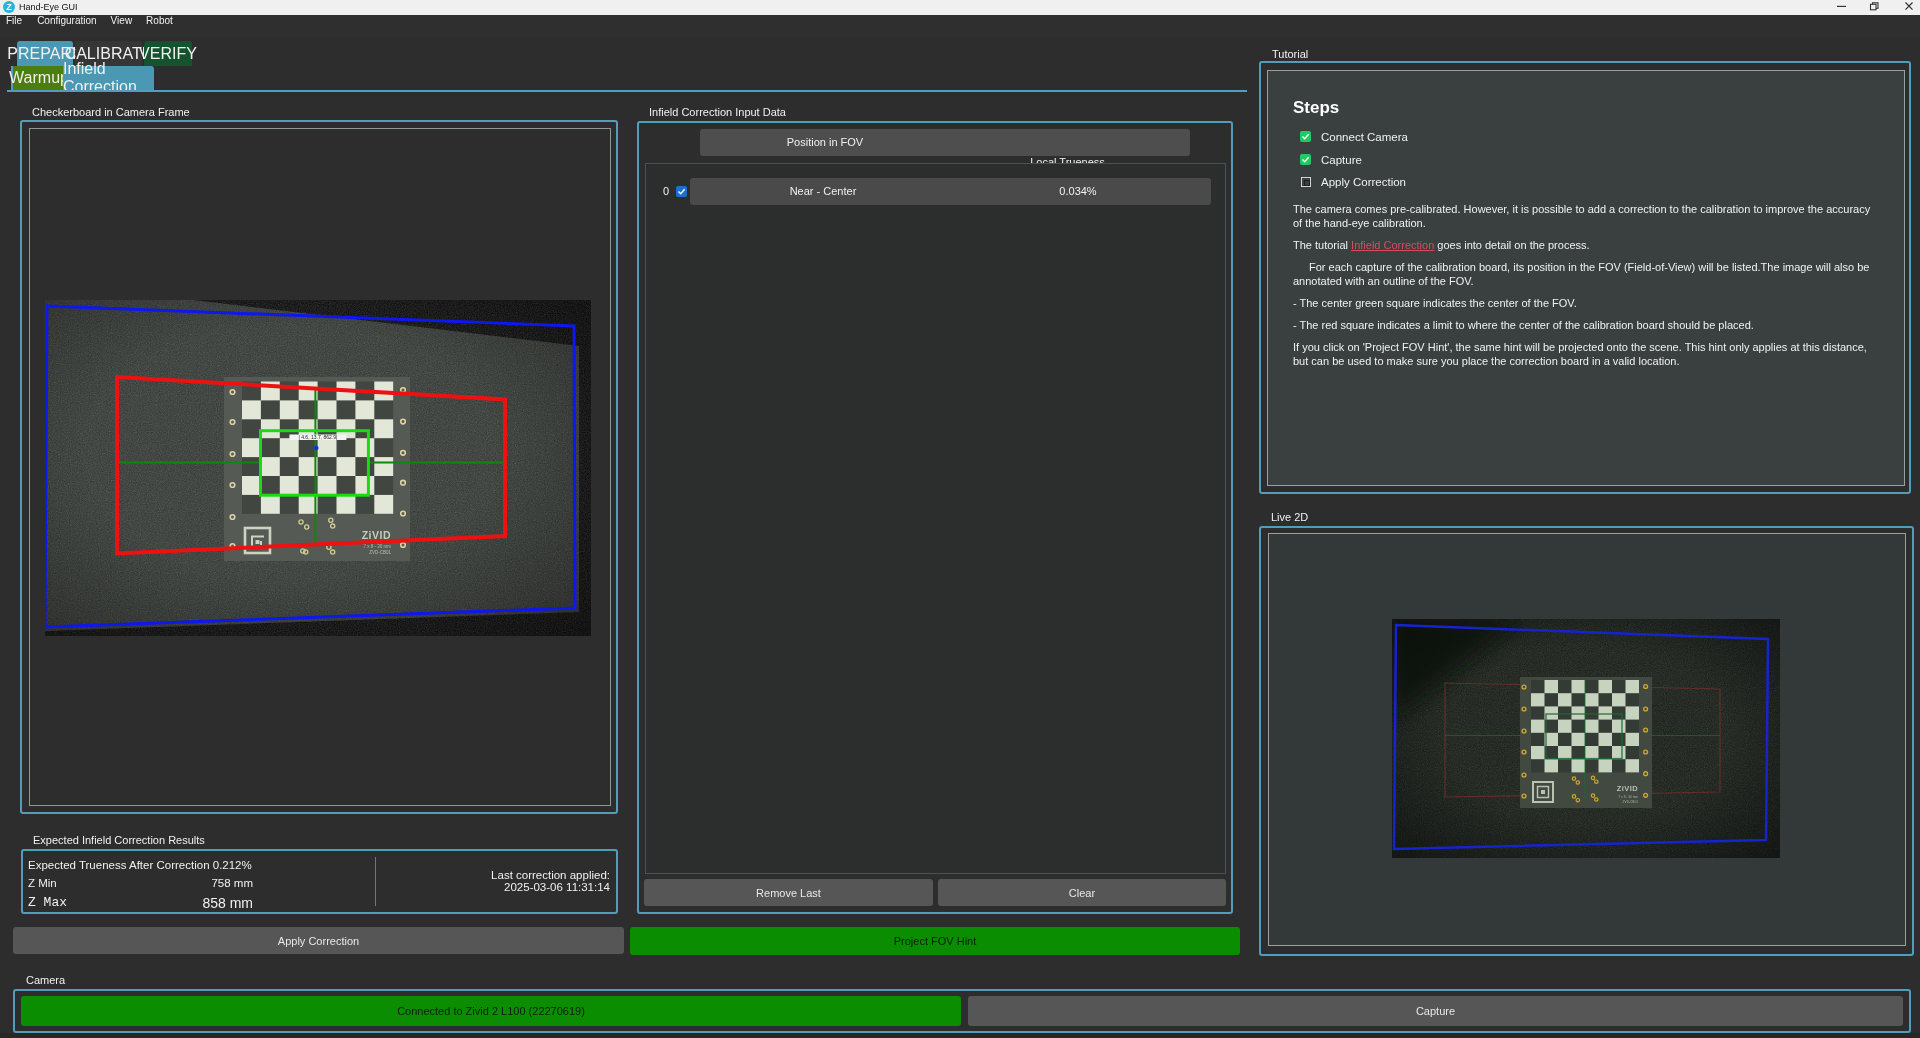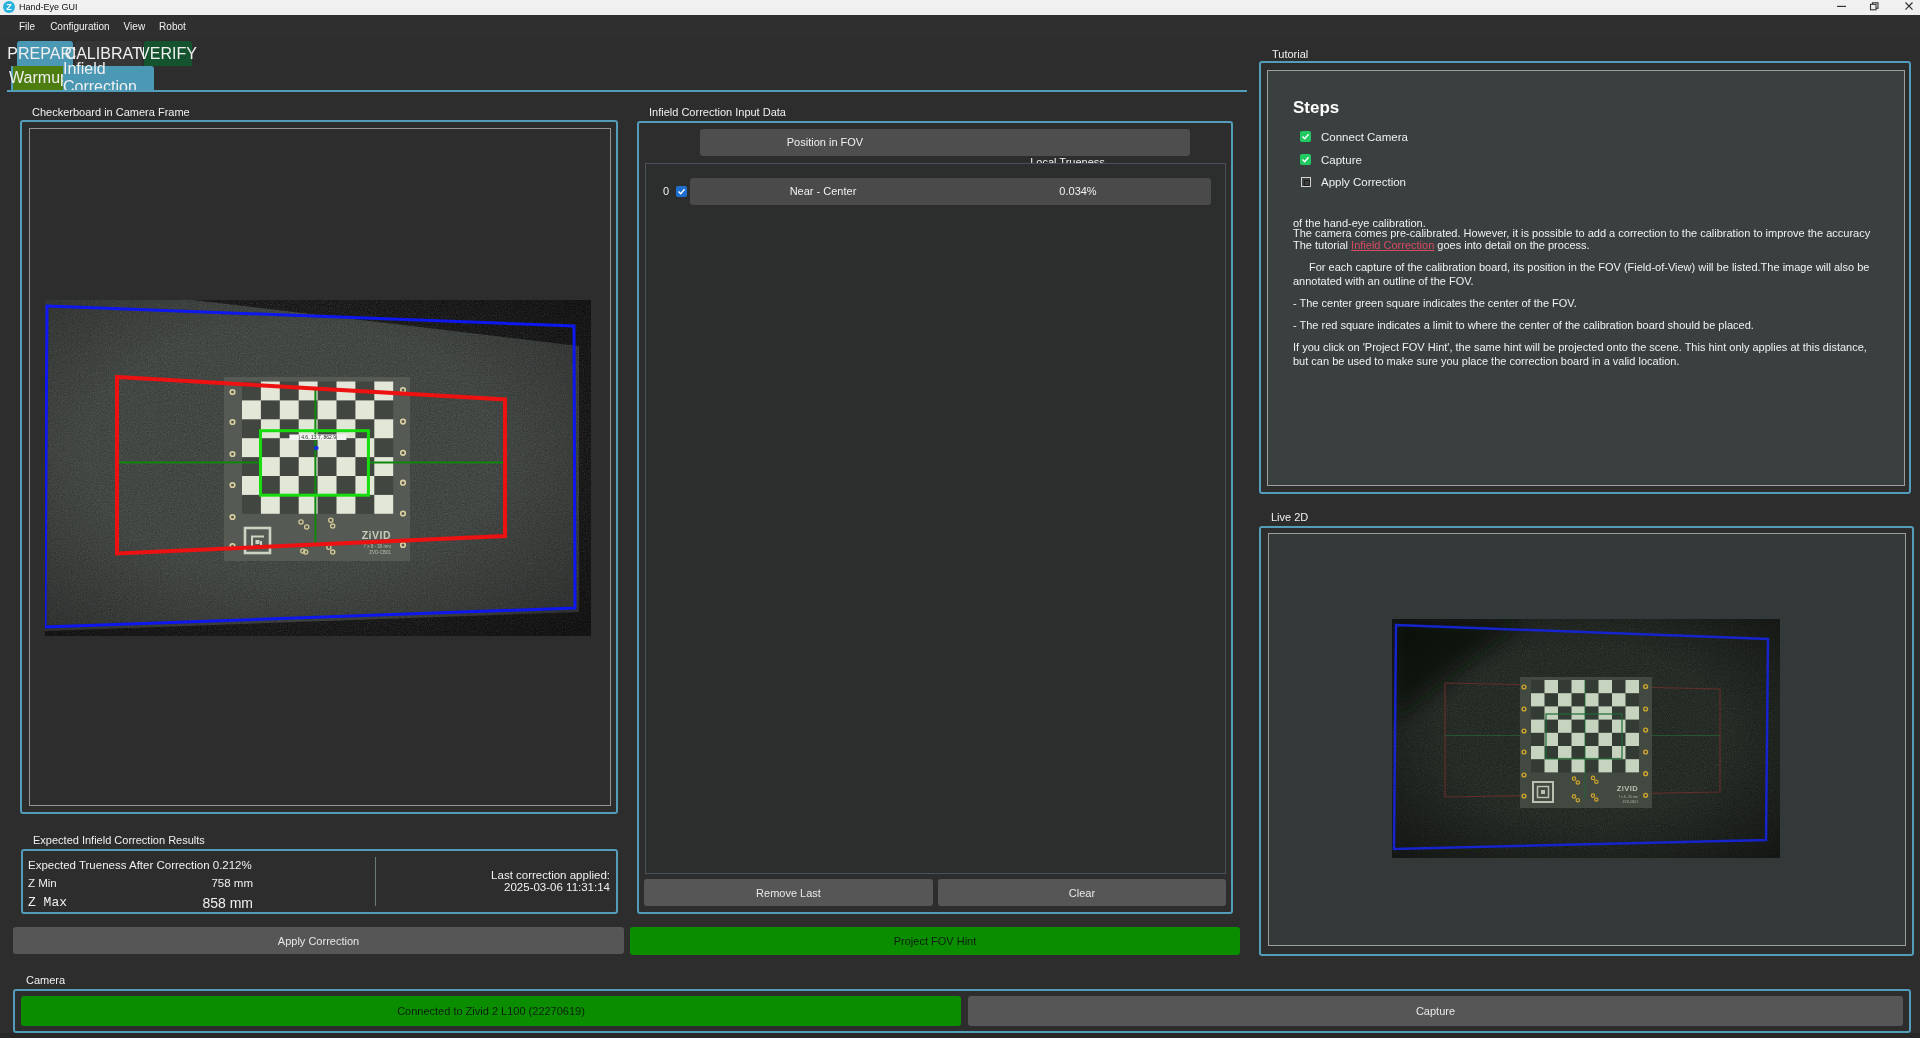--- a/index.html
+++ b/index.html
@@ -19,21 +19,21 @@
 <div class="abs" style="left:3px;top:1px;width:12px;height:12px;border-radius:50%;background:#2ab2dc;color:#fff;font-size:9px;font-weight:bold;text-align:center;line-height:12px;">Z</div>
 <div class="abs" style="left:19px;top:2px;font-size:9px;color:#111;">Hand-Eye GUI</div>
 <svg class="abs" style="left:1820px;top:0;" width="100" height="15" viewBox="0 0 100 15">
   <line x1="17" y1="6.4" x2="26" y2="6.4" stroke="#333" stroke-width="1.2"></line>
   <rect x="52.5" y="2.8" width="5.5" height="5.5" fill="none" stroke="#333" stroke-width="1.1"></rect>
   <rect x="50.5" y="4.3" width="5.5" height="5.5" fill="#f0f0f0" stroke="#333" stroke-width="1.1"></rect>
   <path d="M85.5 2.5 L92.5 9.7 M92.5 2.5 L85.5 9.7" stroke="#333" stroke-width="1.2"></path>
 </svg>
 
 <div class="abs" style="left:0;top:15px;width:1920px;height:22px;background:#2f2f2f;"></div>
-<div class="abs" style="left:13px;top:15px;height:22px;display:flex;align-items:center;color:#f0f0f0;font-size:10px;">
+<div class="abs" style="left:0;top:15px;height:22px;display:flex;color:#f0f0f0;font-size:10px;">
   <span style="padding:0 8px 0 6px;">File</span>
   <span style="padding:0 7px;">Configuration</span>
   <span style="padding:0 7px;">View</span>
   <span style="padding:0 7px;">Robot</span>
 </div>
 
 <div class="tab" style="left:17px;top:41px;width:56px;height:25px;background:#4a98b4;">PREPARE</div>
 <div class="tab" style="left:75px;top:41px;width:67px;height:25px;background:#363636;">CALIBRATE</div>
 <div class="tab" style="left:144px;top:41px;width:48px;height:25px;background:#14532d;">VERIFY</div>
 
@@ -176,21 +176,21 @@
 <div class="lbl" style="left:1321px;top:131px;font-size:11.5px;">Connect Camera</div>
 <div class="abs" style="left:1300px;top:154px;width:11px;height:11px;background:#21c961;border-radius:2px;"></div>
 <svg class="abs" style="left:1300px;top:154px;" width="11" height="11">
     <path d="M2.5 5.5 L4.7 7.8 L8.6 3.2" stroke="#fff" stroke-width="1.4" fill="none"></path>
   </svg>
 <div class="lbl" style="left:1321px;top:154px;font-size:11.5px;">Capture</div>
 <div class="abs" style="left:1300.5px;top:176.5px;width:8px;height:8px;background:#3a4040;border:1px solid #d4d4d4;"></div>
 <div class="abs" style="left:1303.5px;top:179.5px;width:4px;height:4px;border:1px solid #1e1e1e;"></div>
 <div class="lbl" style="left:1321px;top:176px;font-size:11.5px;">Apply Correction</div>
 <div id="tuttext">
-<div class="tl" style="top:202px;margin-top:24px;">The camera comes pre-calibrated. However, it is possible to add a correction to the calibration to improve the accuracy</div>
+<div class="tl" style="top:202px;">The camera comes pre-calibrated. However, it is possible to add a correction to the calibration to improve the accuracy</div>
 <div class="tl" style="top:216px;">of the hand-eye calibration.</div>
 <div class="tl" style="top:238px;">The tutorial <span style="color:#d84a62;text-decoration:underline;">Infield Correction</span> goes into detail on the process.</div>
 <div class="tl" style="top:260px;padding-left:16px;">For each capture of the calibration board, its position in the FOV (Field-of-View) will be listed.The image will also be</div>
 <div class="tl" style="top:274px;">annotated with an outline of the FOV.</div>
 <div class="tl" style="top:296px;">- The center green square indicates the center of the FOV.</div>
 <div class="tl" style="top:318px;">- The red square indicates a limit to where the center of the calibration board should be placed.</div>
 <div class="tl" style="top:340px;">If you click on 'Project FOV Hint', the same hint will be projected onto the scene. This hint only applies at this distance,</div>
 <div class="tl" style="top:354px;">but can be used to make sure you place the correction board in a valid location.</div>
 </div>
 

